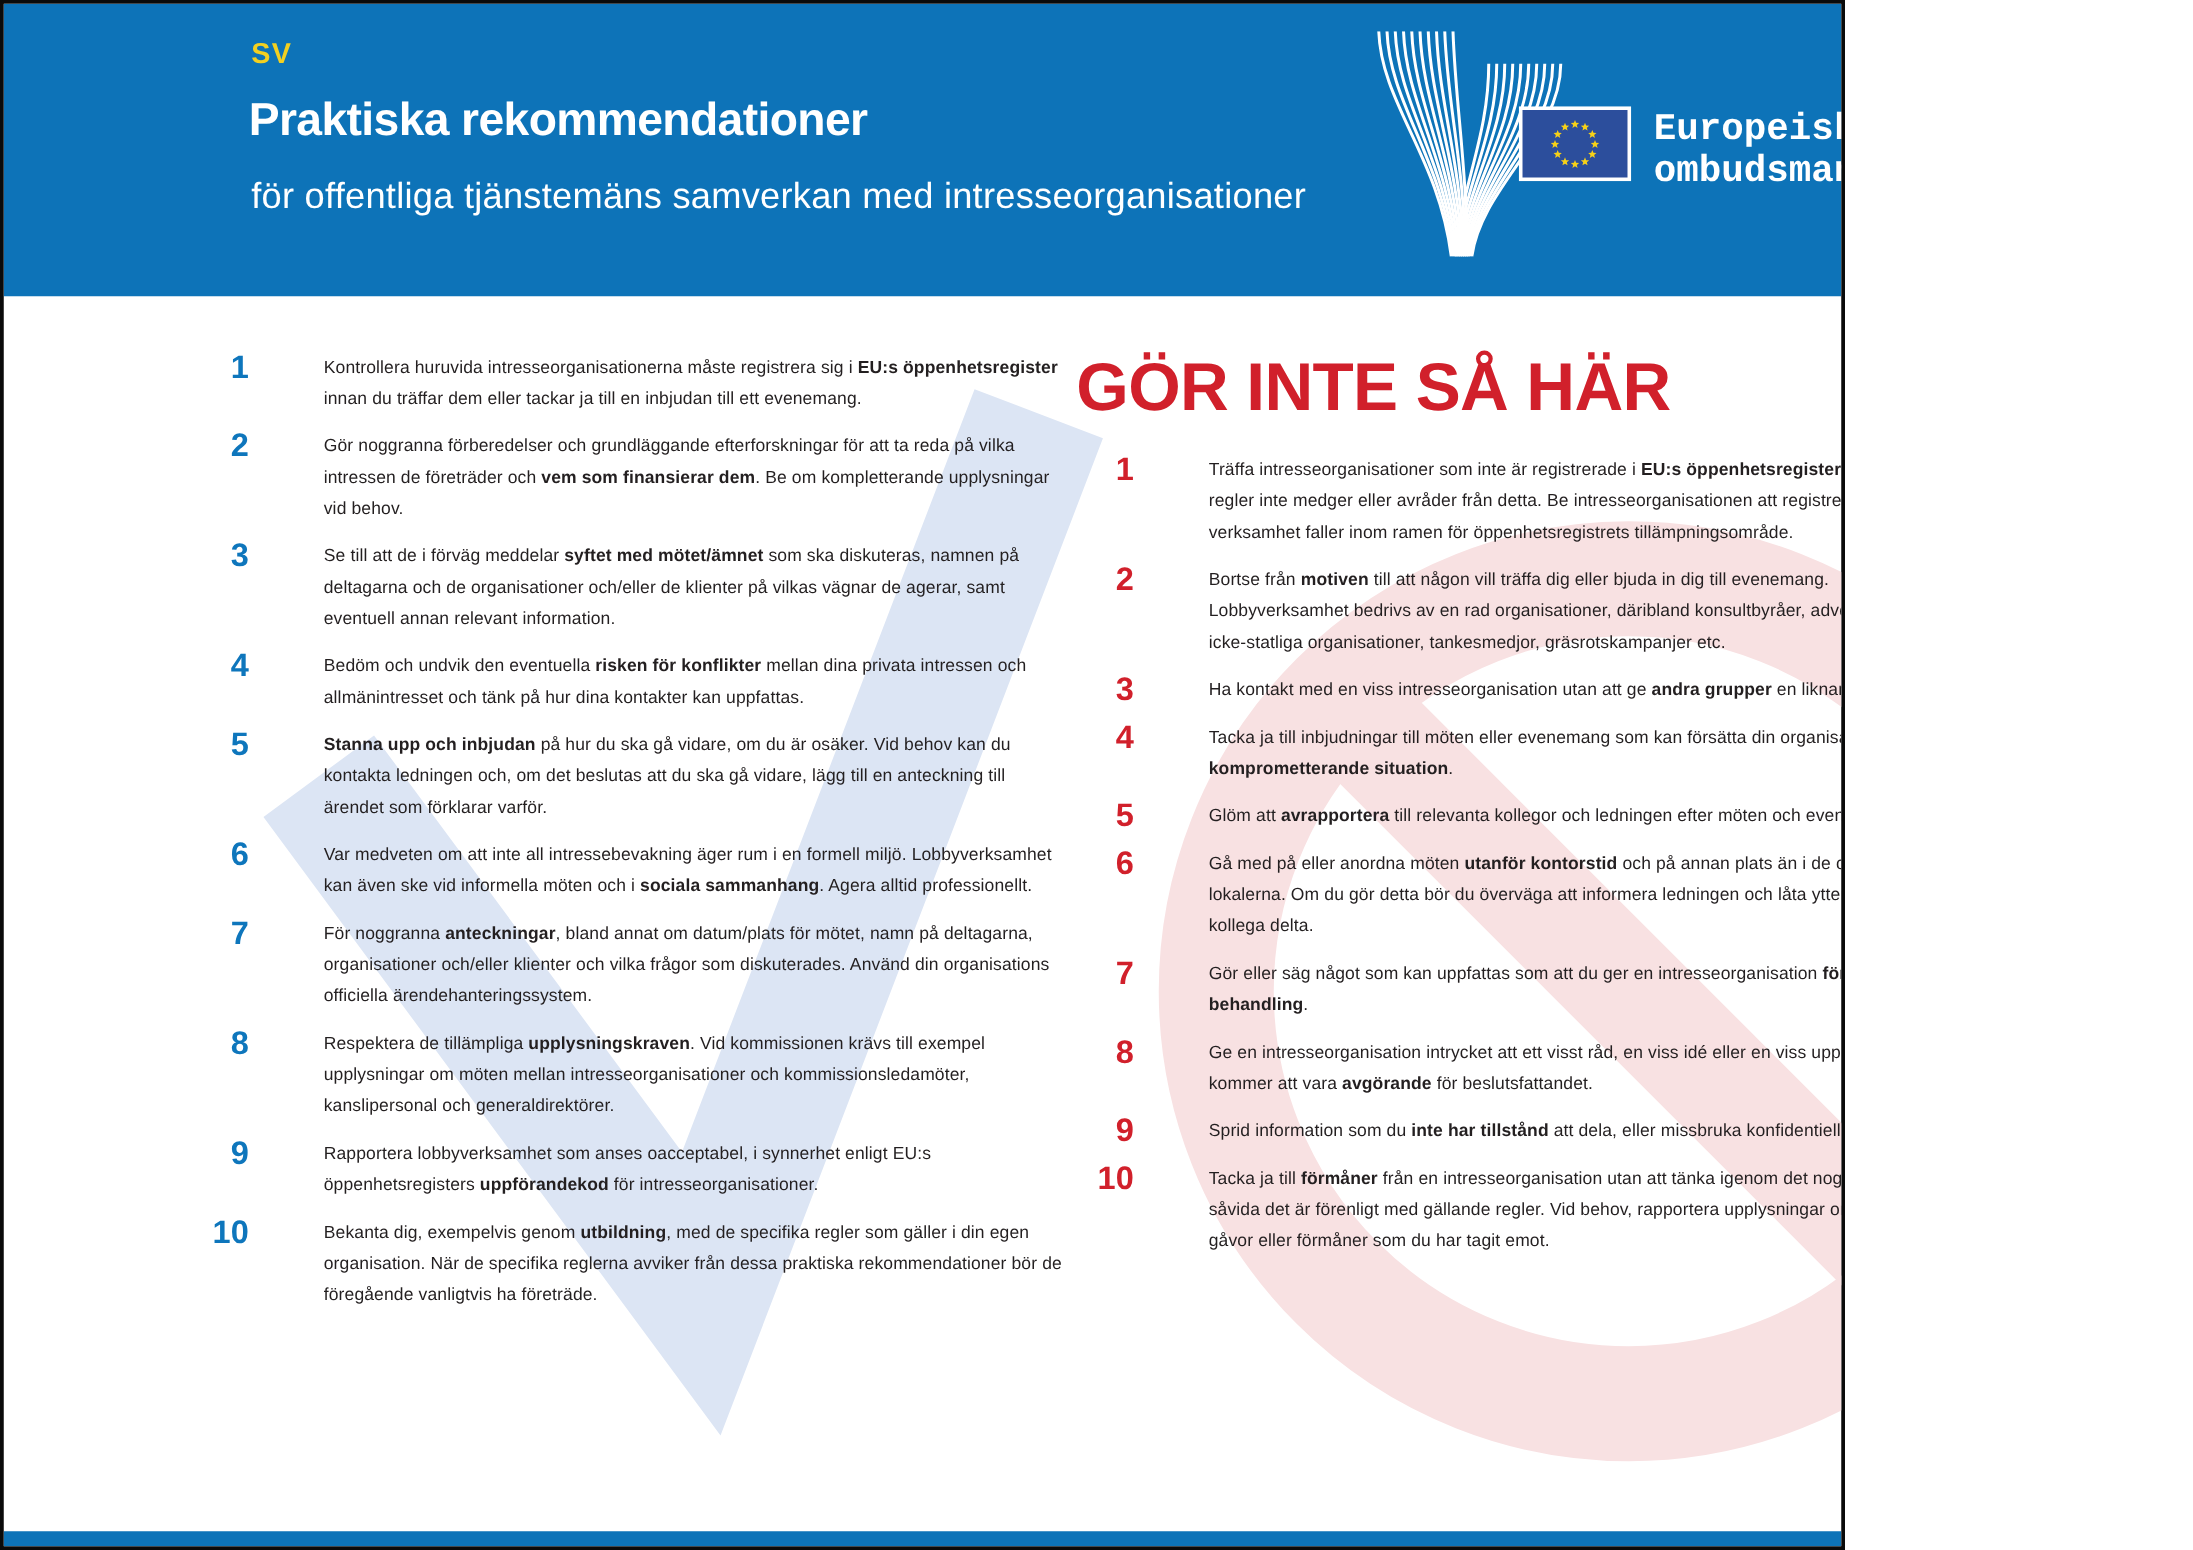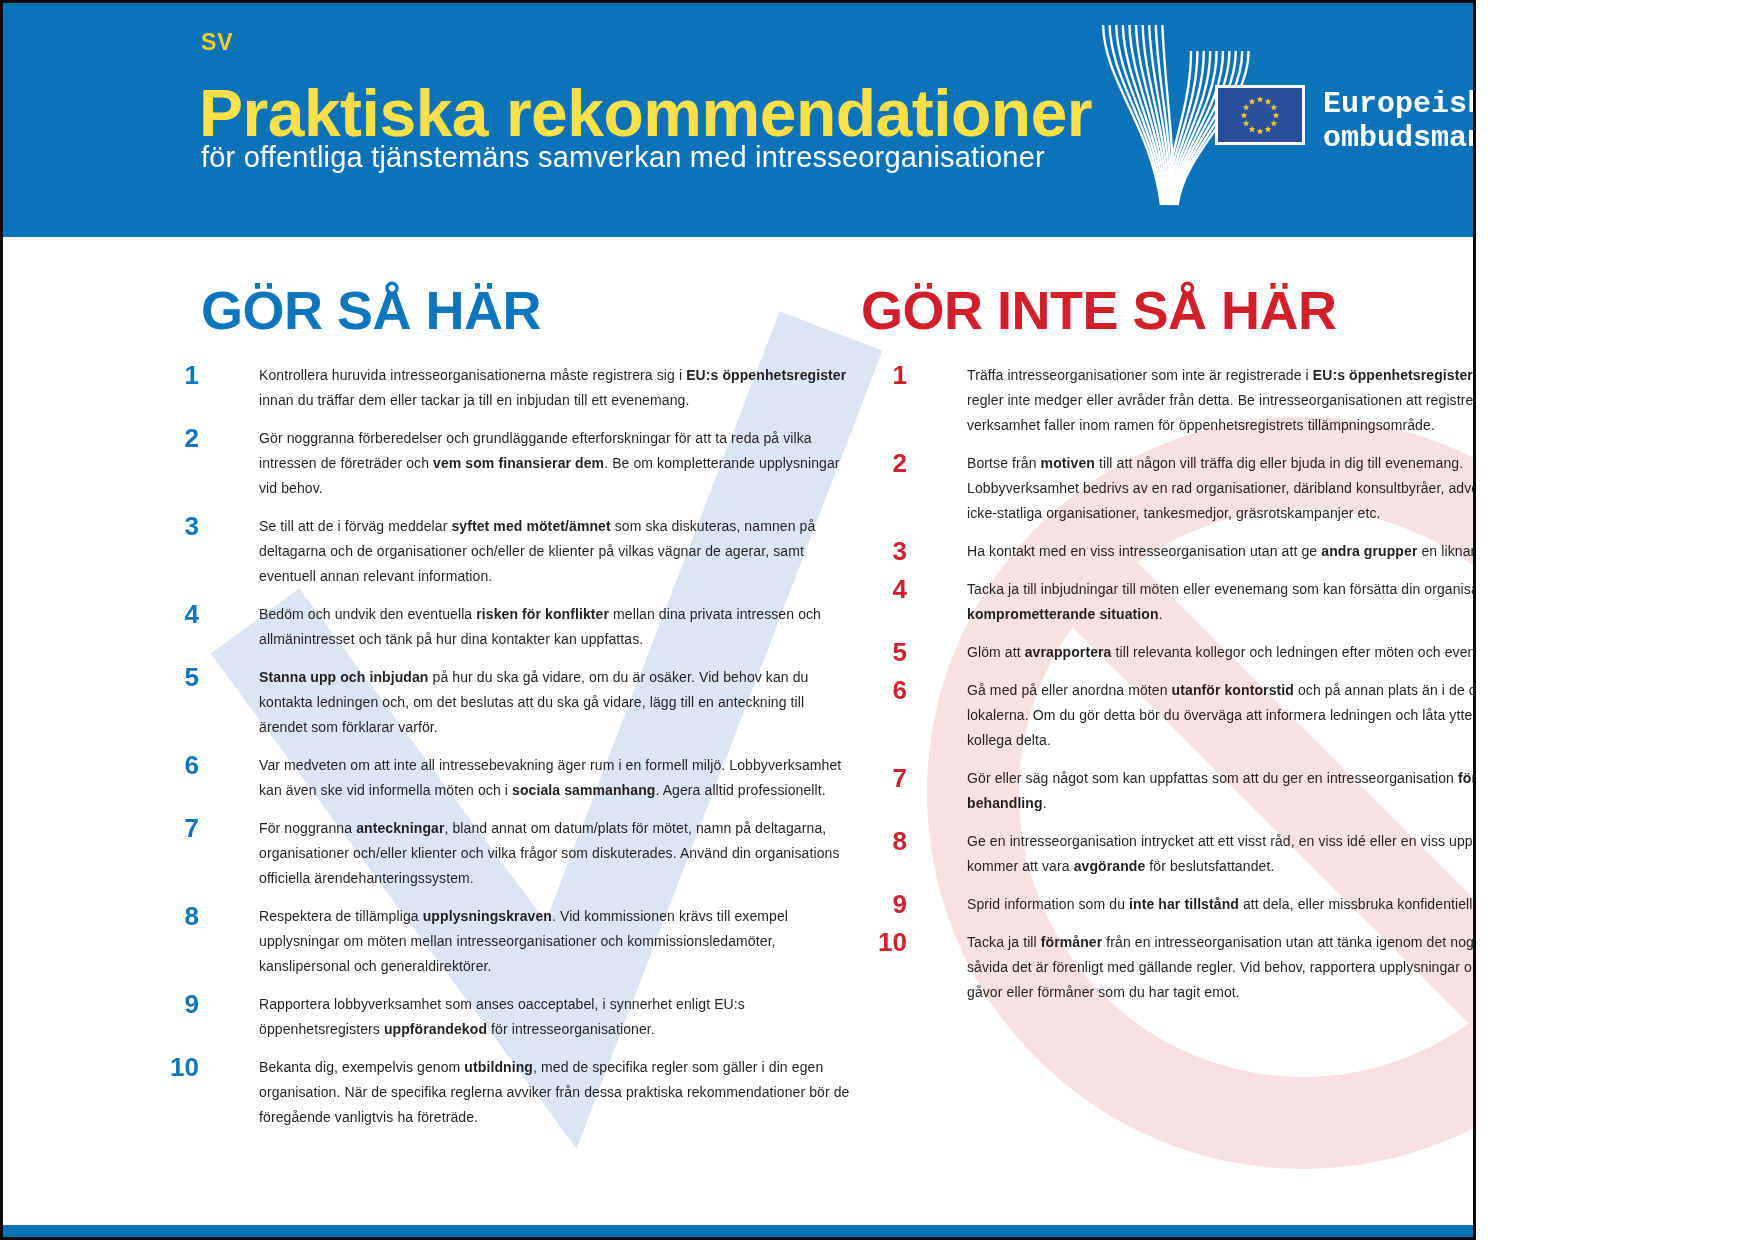--- a/index.html
+++ b/index.html
@@ -9,21 +9,21 @@
   }
   *{margin:0;padding:0;box-sizing:border-box;}
   html,body{background:#fff;}
   body{font-family:"Liberation Sans", sans-serif;}
   .page{position:relative;width:1476px;height:1240px;background:#fff;overflow:hidden;
         border:3px solid #0a0a0a;}
   
   .header{position:absolute;left:0;top:0;width:100%;height:234px;background:var(--header-blue);z-index:3;}
   .lang-tag{position:absolute;left:198px;top:26px;color:var(--lang-yellow);
             font-size:23px;font-weight:bold;letter-spacing:1px;}
-  .page-title{position:absolute;left:196px;top:72px;color:#fde047;font-size:66px;font-weight:bold;letter-spacing:-0.5px;}
+  .page-title{position:absolute;left:196px;top:72px;color:#ffffff;font-size:37px;font-weight:bold;letter-spacing:-0.5px;}
   .page-subtitle{position:absolute;left:198px;top:138px;color:#fff;font-size:29px;font-weight:normal;letter-spacing:0.2px;}
   .emblem{position:absolute;left:1096px;top:22px;}
   .flag{position:absolute;left:1212px;top:82px;}
   .logo-text{position:absolute;left:1320px;top:84px;color:#fff;font-size:30px;line-height:34px;font-weight:600;font-family:Liberation Mono, monospace;}
   
   .watermarks{position:absolute;left:0;top:0;width:1754px;height:1240px;z-index:0;pointer-events:none;}
   
   .col{position:absolute;top:278px;z-index:1;}
   .col-do{left:150px;width:700px;}
   .col-dont{left:858px;width:714px;}
@@ -104,21 +104,20 @@
         </g>
     </svg>
 
     <div class="logo-text">
       <div>Europeiska</div>
       <div>ombudsmannen</div>
     </div>
   </header>
 
   <section class="col col-do">
-    <h2>GÖR SÅ HÄR</h2>
     <ol id="do-list">
         <li>
           <span class="num">1</span>
           <p class="txt">Kontrollera huruvida intresseorganisationerna måste registrera sig i <strong>EU:s öppenhetsregister</strong> innan du träffar dem eller tackar ja till en inbjudan till ett evenemang.</p>
         </li>
         <li>
           <span class="num">2</span>
           <p class="txt">Gör noggranna förberedelser och grundläggande efterforskningar för att ta reda på vilka intressen de företräder och <strong>vem som finansierar dem</strong>. Be om kompletterande upplysningar vid behov.</p>
         </li>
         <li>

